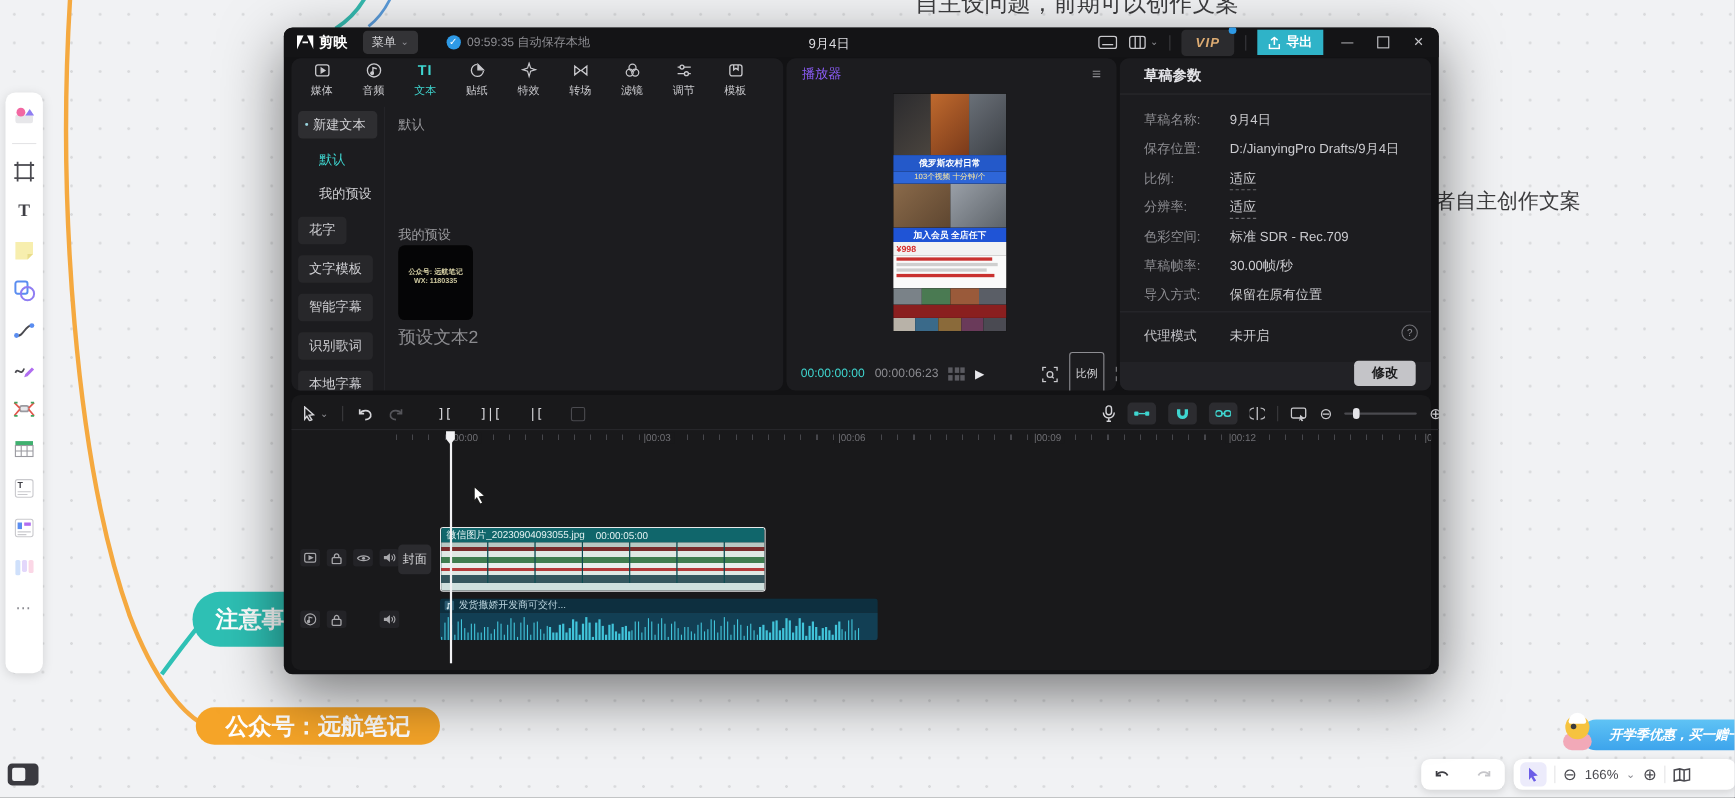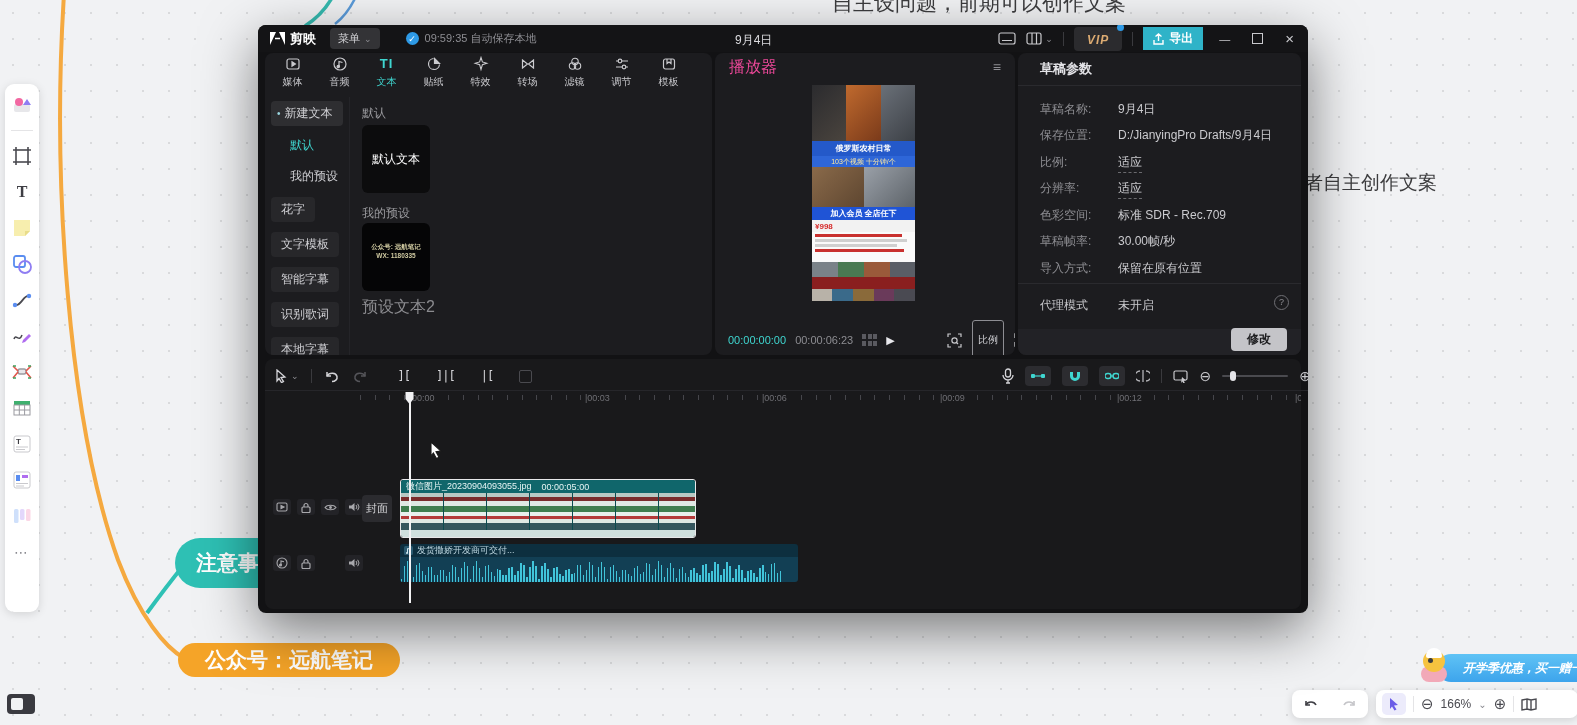--- a/index.html
+++ b/index.html
@@ -315,35 +315,32 @@
         <div class="side-item" style="padding:7px 0 7px 25px;"><span>我的预设</span></div>
         <div style="padding:5px 6px;"><span class="side-item side-pill"><span>花字</span></span></div>
         <div style="padding:5px 6px;"><span class="side-item side-pill"><span>文字模板</span></span></div>
         <div style="padding:5px 6px;"><span class="side-item side-pill"><span>智能字幕</span></span></div>
         <div style="padding:5px 6px;"><span class="side-item side-pill"><span>识别歌词</span></span></div>
         <div style="padding:5px 6px;"><span class="side-item side-pill"><span>本地字幕</span></span></div>
       </div>
 
       <div class="abs" style="left:90px;top:44px;right:0;bottom:0;">
         <div class="lbl" style="margin:8px 0 0 7px;">默认</div>
-        <div class="card abs flex" style="left:7px;top:28px;width:68px;height:68px;justify-content:center;">
-          <span style="color:#fff;font-size:12px;">默认文本</span>
-        </div>
         <div class="lbl abs" style="left:7px;top:108px;">我的预设</div>
         <div class="card abs" style="left:7px;top:126px;width:68px;height:68px;background:#050506;">
           <div style="color:#cfc9a0;font-size:6.5px;text-align:center;margin-top:20px;font-weight:bold;">公众号: 远航笔记</div>
           <div style="color:#cfc9a0;font-size:6.5px;text-align:center;font-weight:bold;">WX: 1180335</div>
         </div>
         <div class="abs" style="left:7px;top:200px;color:#8b8b8f;font-size:16px;">预设文本2</div>
       </div>
     </div>
 
     <div class="abs panel" style="left:457px;top:28px;width:300px;height:302px;">
       <div class="flex" style="height:28px;justify-content:space-between;padding:0 14px;">
-        <span style="color:#ec4899;font-size:16px;">播放器</span>
+        <span style="color:#8b5cf6;font-size:12px;">播放器</span>
         <span style="color:#8d8d92;font-size:14px;">≡</span>
       </div>
 
       <div class="abs" style="left:97px;top:32px;width:103px;height:216px;background:#0a0a0b;overflow:hidden;">
         <div class="strip" style="height:56px;">
           <div style="width:34px;background:linear-gradient(135deg,#2b2b2e,#4a443e);"></div>
           <div style="width:35px;background:linear-gradient(135deg,#c06a2e,#7a3a1a);"></div>
           <div style="width:34px;background:linear-gradient(135deg,#6a7078,#3c4046);"></div>
         </div>
         <div style="height:15px;background:#2459c9;color:#fff;font-size:8px;font-weight:bold;text-align:center;line-height:15px;">俄罗斯农村日常</div>

